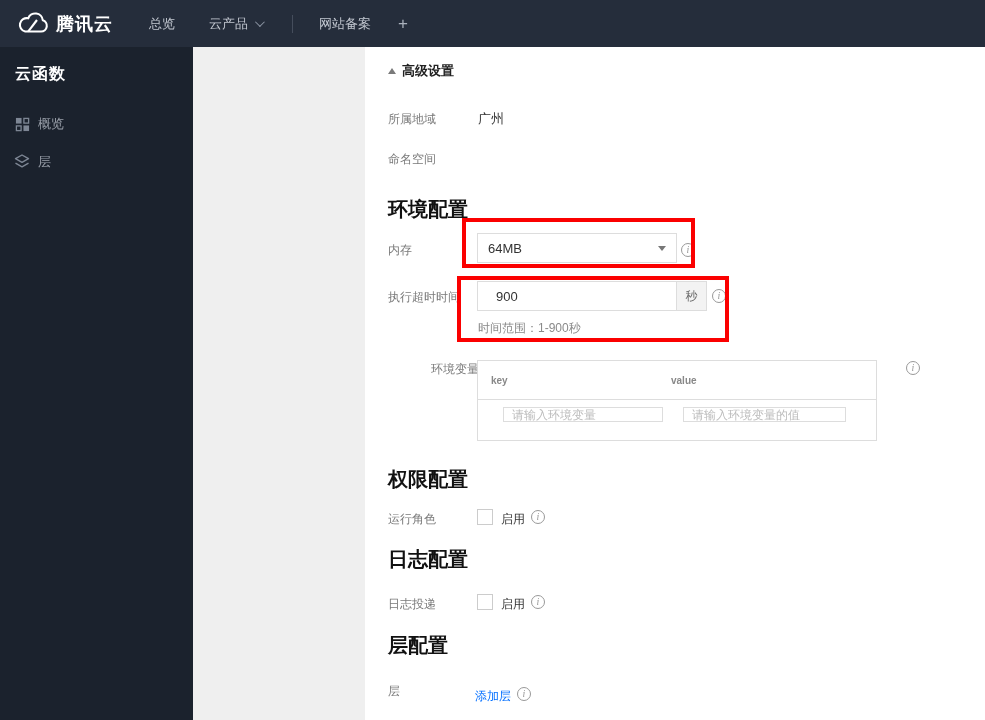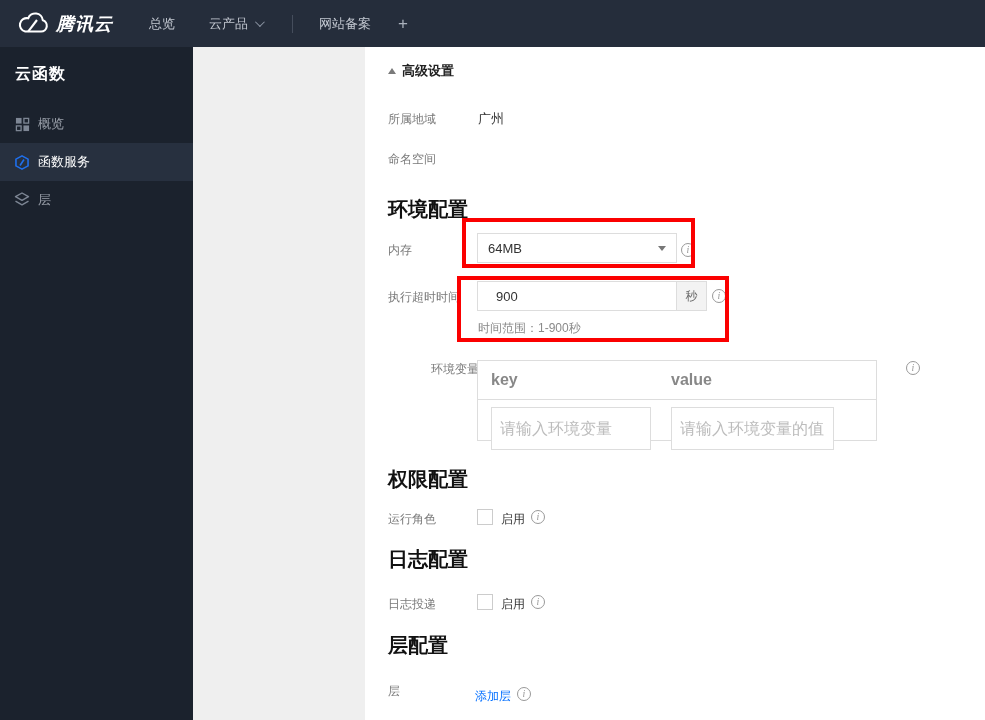--- a/index.html
+++ b/index.html
@@ -2,21 +2,21 @@
 <html><head>
 <meta charset="utf-8">
 <style>
   * { margin:0; padding:0; box-sizing:border-box; }
   html,body { width:985px; height:720px; overflow:hidden; }
   body { font-family:"Liberation Sans", sans-serif; background:#fff; position:relative; }
 
   
   .topnav { position:absolute; left:0; top:0; width:985px; height:47px;
             background:#252d3b; display:flex; align-items:center; z-index:20; }
-  .brand { display:flex; align-items:flex-end; margin-left:17px; cursor:pointer;font-style:italic; }
+  .brand { display:flex; align-items:flex-end; margin-left:17px; cursor:pointer; }
   .brand svg { width:32px; height:24px; }
   .brand-text { color:#fff; font-size:18px; font-weight:bold; margin-left:7px; letter-spacing:1px; }
   .nav-link { color:#c3c8d1; font-size:13px; cursor:pointer; display:flex; align-items:center; }
   .nl-overview { margin-left:36px; }
   .nl-products { margin-left:34px; }
   .chevron-down { display:inline-block; width:7px; height:7px; border-right:1.5px solid #8a93a1;
                   border-bottom:1.5px solid #8a93a1; transform:rotate(45deg) translateY(-2px);
                   margin-left:7px; }
   .nav-divider { width:1px; height:18px; background:#454d5c; margin-left:30px; }
   .nl-icp { margin-left:26px; }
@@ -66,26 +66,26 @@
               align-items:center; justify-content:center; }
   .hint { font-size:12px; color:#8a8a8a; }
 
   .info-icon { width:14px; height:14px; border:1px solid #999; border-radius:50%;
                color:#999; font-size:10px; line-height:12px; text-align:center;
                display:inline-block; cursor:pointer; background:#fff;
                font-family:"Liberation Serif", serif; font-style:italic; }
 
   .env-table { width:400px; border:1px solid #ddd; background:#fff; }
   .env-thead { height:39px; border-bottom:1px solid #ddd; display:flex; align-items:center; }
-  .env-th { font-size:16px; font-weight:bold; color:#888; }
+  .env-th { font-size:10px; font-weight:bold; color:#888; }
   .env-th.key { margin-left:13px; width:180px; }
   .env-tbody { height:40px; position:relative; }
-  .ph-input { position:absolute; top:7px; height:43px; border:1px solid #ddd;
-              font-size:16px; padding:0 8px; color:#333; outline:none;
-              font-family:"Liberation Sans",sans-serif; }
+  .ph-input { position:absolute; top:7px; height:15px; border:1px solid #ddd;
+              font-size:12px; padding:0 8px; color:#333; outline:none;
+              font-family:"Liberation Sans",sans-serif;margin-left:12px; }
   .ph-input::placeholder { color:#bcbcbc; }
 
   .checkbox { width:16px; height:16px; border:1px solid #ccc; background:#fff; cursor:pointer; }
   .cb-label { font-size:12px; color:#333; }
 
   .link { font-size:12px; color:#006eff; cursor:pointer; }
 
   .red-box { position:absolute; border:4px solid #fb0000; z-index:6; pointer-events:none; }
 </style>
 </head>
@@ -116,29 +116,20 @@
       <span class="si-icon">
         <svg viewBox="0 0 16 16" width="15" height="15">
           <rect x="1" y="1" width="6" height="6" fill="#7d8694"></rect>
           <rect x="9.5" y="1.5" width="5" height="5" fill="none" stroke="#7d8694" stroke-width="1.4"></rect>
           <rect x="1.5" y="9.5" width="5" height="5" fill="none" stroke="#7d8694" stroke-width="1.4"></rect>
           <rect x="9" y="9" width="6" height="6" fill="#7d8694"></rect>
         </svg>
       </span>
       <span class="si-label">概览</span>
     </div>
-    <div class="side-item active">
-      <span class="si-icon">
-        <svg viewBox="0 0 18 18" width="17" height="17">
-          <polygon points="9,1.5 15.8,5.2 15.8,12.8 9,16.5 2.2,12.8 2.2,5.2" fill="none" stroke="#1f6fec" stroke-width="1.8" stroke-linejoin="round"></polygon>
-          <line x1="11.2" y1="5.6" x2="6.8" y2="12.4" stroke="#1f6fec" stroke-width="1.8"></line>
-        </svg>
-      </span>
-      <span class="si-label">函数服务</span>
-    </div>
     <div class="side-item">
       <span class="si-icon">
         <svg viewBox="0 0 16 16" width="16" height="16">
           <polygon points="8,1 14.5,4.7 8,8.4 1.5,4.7" fill="none" stroke="#7d8694" stroke-width="1.4" stroke-linejoin="round"></polygon>
           <polyline points="14.5,9.2 8,12.9 1.5,9.2" fill="none" stroke="#7d8694" stroke-width="1.4" stroke-linejoin="round"></polyline>
         </svg>
       </span>
       <span class="si-label">层</span>
     </div>
   </div>

